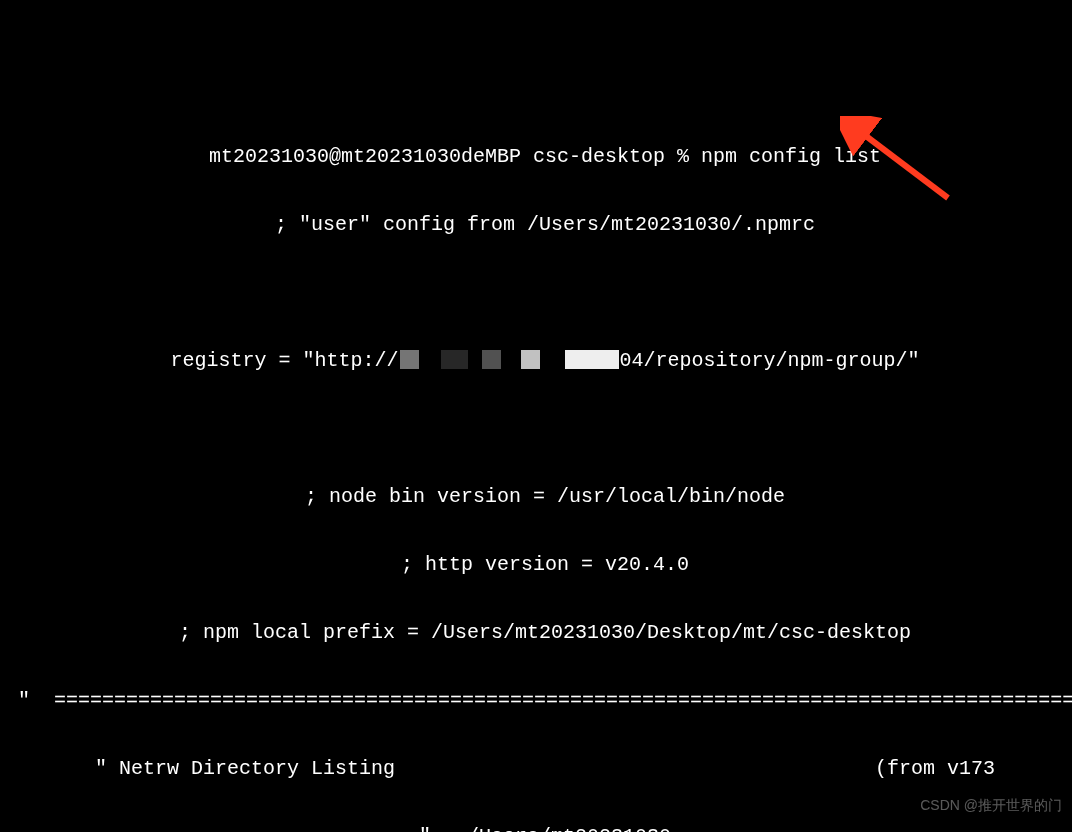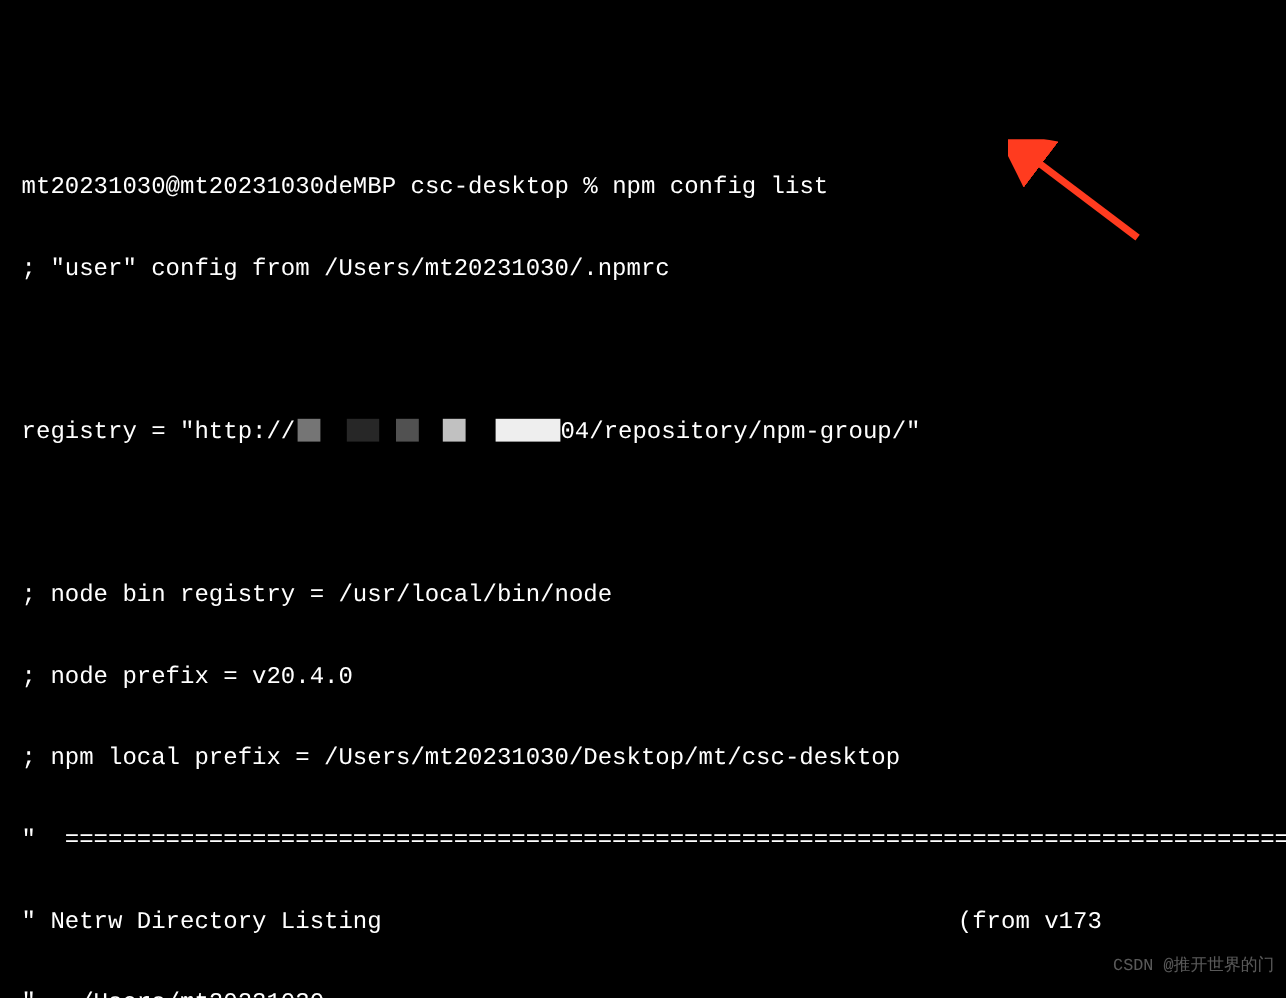--- a/index.html
+++ b/index.html
@@ -9,21 +9,21 @@
       font-family: "Menlo", "Monaco", "Courier New", monospace;
       font-size: 20px;
       line-height: 1.7;
       width: 1072px;
       height: 832px;
       overflow: hidden;
       position: relative;
       white-space: pre;
       padding: 4px 0 0 18px;
     }
-    .line { white-space: pre; }
+    .line { white-space: pre; text-align: center; }
     .redact {
       display: inline-block;
       height: 19px;
       vertical-align: middle;
       margin-top: -3px;
     }
     .redact.a { width: 19px; background: #757575; margin-left: 2px; }
     .redact.b { width: 27px; background: #272727; margin-left: 22px; }
     .redact.c { width: 19px; background: #515151; margin-left: 14px; }
     .redact.d { width: 19px; background: #c1c1c1; margin-left: 20px; }
@@ -33,37 +33,37 @@
       top: 116px;
       left: 840px;
       pointer-events: none;
     }
     .watermark {
       position: absolute;
       right: 10px;
       bottom: 14px;
       color: rgba(255,255,255,0.35);
       font-size: 14px;
-      font-family: Liberation Mono, monospace;
+      font-family: Liberation Sans, sans-serif;
       white-space: nowrap;
       margin-top: 46px;
     }
   </style>
 </head>
 <body>
 
 
 
 <div class="line"><span>mt20231030@mt20231030deMBP</span> <span>csc-desktop</span> <span>%</span> <span>npm config list</span></div>
 <div class="line">; "user" config from /Users/mt20231030/.npmrc</div>
 <div class="line"> </div>
 <div class="line"><span>registry = "http://</span><span class="redact a"></span><span class="redact b"></span><span class="redact c"></span><span class="redact d"></span><span class="redact e"></span><span>04/repository/npm-group/"</span></div>
 <div class="line"> </div>
-<div class="line">; node bin registry = /usr/local/bin/node</div>
-<div class="line">; node prefix = v20.4.0</div>
+<div class="line">; node bin version = /usr/local/bin/node</div>
+<div class="line">; http version = v20.4.0</div>
 <div class="line">; npm local prefix = /Users/mt20231030/Desktop/mt/csc-desktop</div>
 <div class="line">"  ============================================================================================</div>
 <div class="line"><span>" Netrw Directory Listing</span><span>                                        </span><span>(from v173</span></div>
 <div class="line">"   /Users/mt20231030</div>
 
 
 
 
 
 

